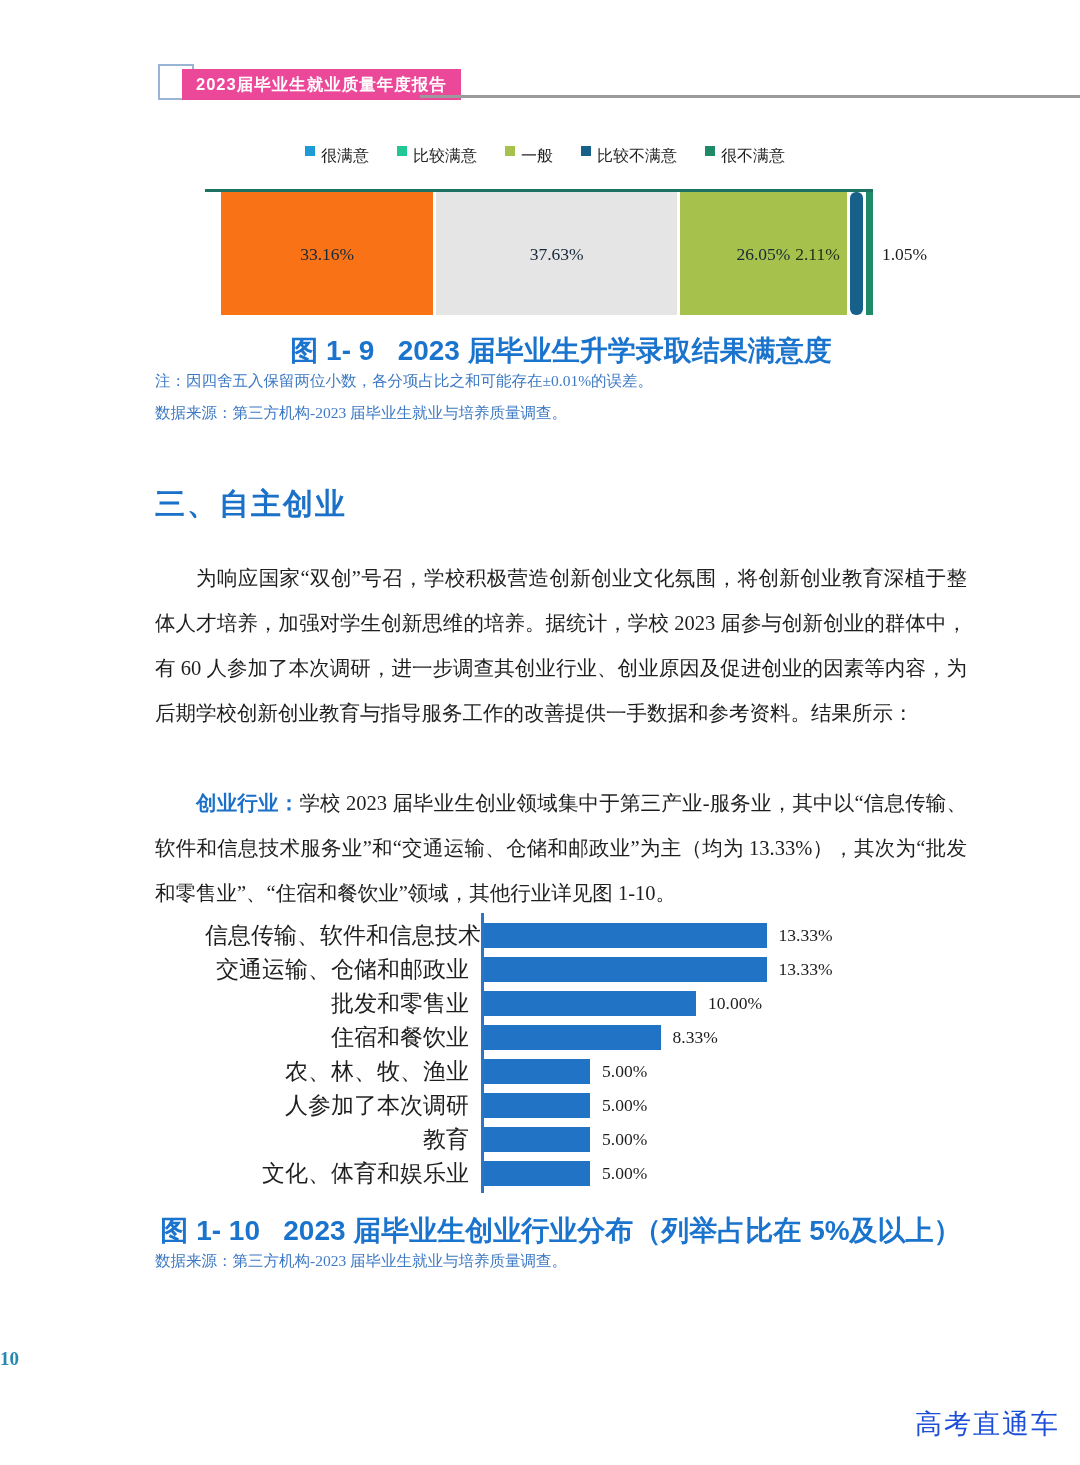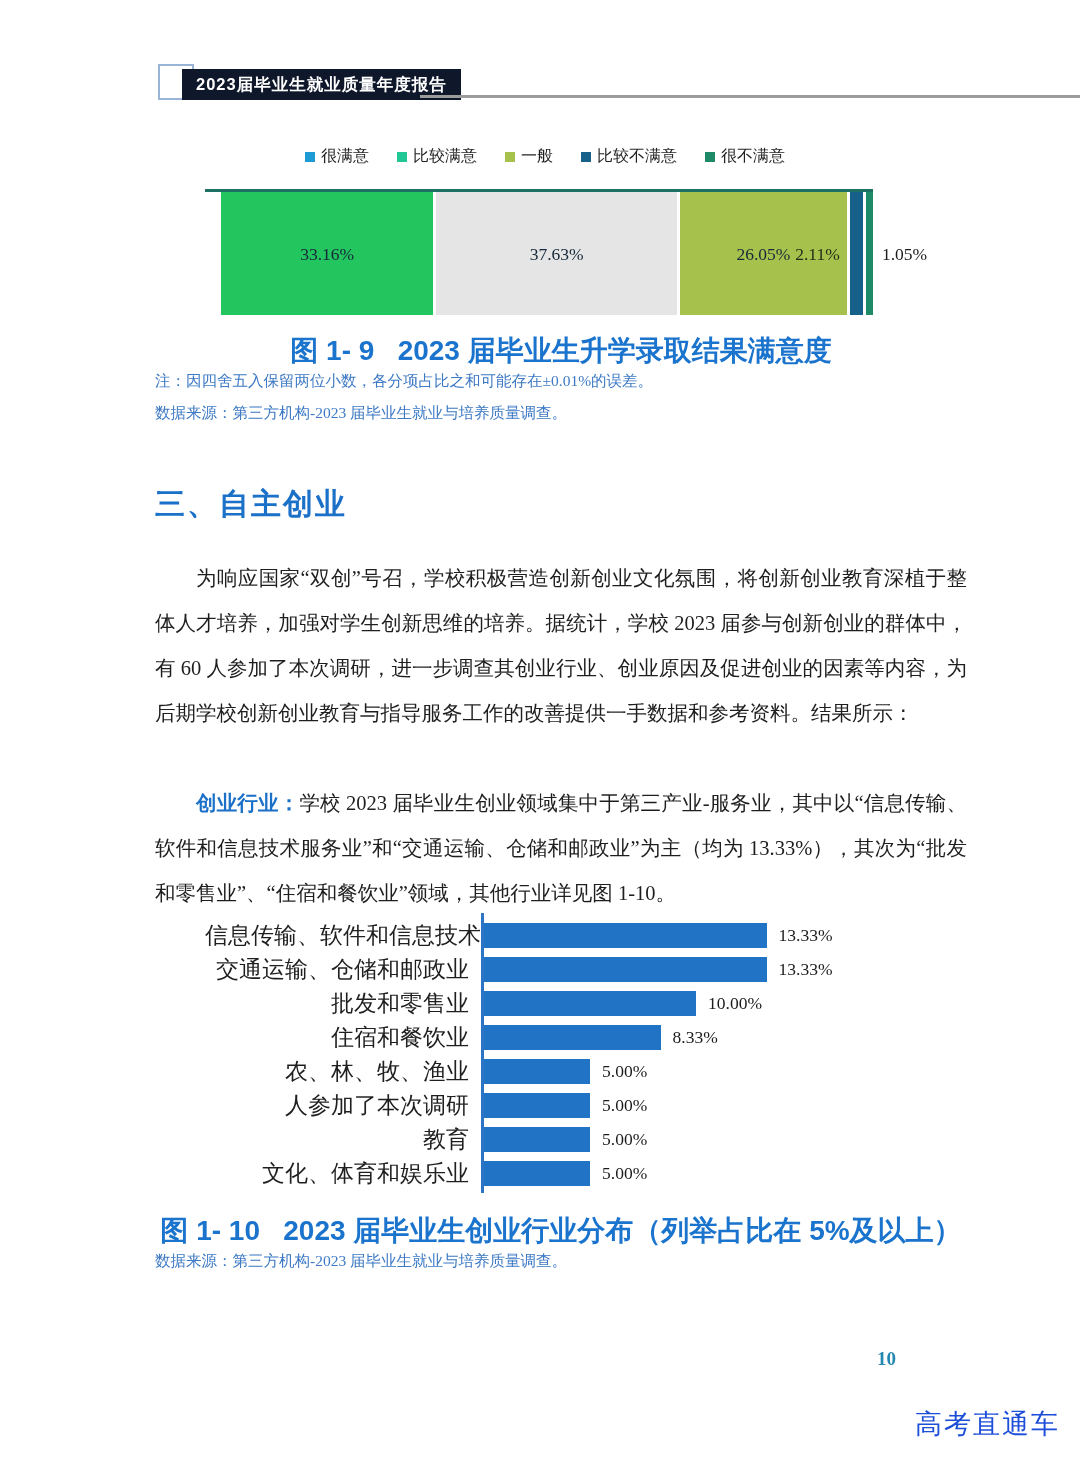--- a/index.html
+++ b/index.html
@@ -12,36 +12,36 @@
     font-family:"Liberation Serif","DejaVu Serif",serif;
     overflow:hidden;
   }
   
   .header-square{
     position:absolute;left:158px;top:64px;width:32px;height:32px;
     background:#ffffff;border:2px solid #9ab4d6;
   }
   .header-bar{
     position:absolute;left:182px;top:69px;height:31px;
-    background:#0f172a;color:#ffffff;
+    background:#ec4899;color:#ffffff;
     font-family:"Liberation Sans","DejaVu Sans",sans-serif;
     font-weight:bold;font-size:16.5px;line-height:31px;
     padding:0 14px;letter-spacing:1px;
   }
   .header-line{
     position:absolute;left:420px;top:95px;width:660px;height:3px;
     background:#9b9b9b;
   }
   
   .legend{
     position:absolute;left:205px;top:146px;width:680px;
     display:flex;justify-content:center;gap:28px;
     font-size:16px;color:#1f1f1f;
   }
-  .legend-item{display:flex;align-items:center;gap:6px;white-space:nowrap;}
+  .legend-item{display:flex;gap:6px;white-space:nowrap;}
   .legend-swatch{width:10px;height:10px;display:inline-block;}
   
   .stacked-wrap{
     position:absolute;left:205px;top:192px;width:668px;height:123px;
   }
   .stacked-topline{
     position:absolute;left:0;top:-3px;width:100%;height:3px;background:#1d7263;
   }
   .stacked-bar{
     display:flex;gap:3px;width:100%;height:100%;
@@ -106,21 +106,21 @@
   }
   .hbar-track{
     display:flex;align-items:center;margin-left:3px;
   }
   .hbar-bar{height:25px;background:#2173c6;}
   .hbar-value{
     margin-left:12px;font-size:17.5px;color:#1c1c1c;white-space:nowrap;
   }
   
   .page-number{
-    position:absolute;left:0;top:1348px;width:896px;text-align:right;
+    position:absolute;left:0;top:1348px;width:896px;text-align:left;
     color:#2588b0;font-weight:bold;font-size:19px;
   }
   .watermark{
     position:absolute;right:20px;top:1406px;
     color:#1d4ed8;font-size:27px;letter-spacing:2px;
     font-family:"Liberation Sans","DejaVu Sans",sans-serif;
     text-shadow:1px 1px 0 #ffffff;
   }
 </style>
 </head>
@@ -151,30 +151,30 @@
       </span>
       <span class="legend-item">
         <span class="legend-swatch" style="background: rgb(30, 138, 104);"></span>
         <span>很不满意</span>
       </span>
     </div>
 
   <div class="stacked-wrap">
     <div class="stacked-topline"></div>
     <div class="stacked-bar">
-        <div class="seg" style="flex-grow: 33.16; flex-basis: 0px; background: #22c55e; margin-left: 16px;">
+        <div class="seg" style="flex-grow: 33.16; flex-basis: 0px; background: #f97316; margin-left: 16px;">
           <span class="seg-label">33.16%</span>
         </div>
         <div class="seg" style="flex-grow: 37.63; flex-basis: 0px; background: #e5e5e5;">
           <span class="seg-label">37.63%</span>
         </div>
         <div class="seg" style="flex-grow: 26.05; flex-basis: 0px; background: rgb(166, 194, 77);">
           <span class="seg-label">26.05%</span>
         </div>
-        <div class="seg" style="flex-grow: 2.11; flex-basis: 0px; background: rgb(22, 96, 137);">
+        <div class="seg" style="flex-grow: 2.11; flex-basis: 0px; background: rgb(22, 96, 137); border-radius: 6px;">
           <span class="seg-label before">2.11%</span>
         </div>
         <div class="seg" style="flex-grow: 1.05; flex-basis: 0px; background: rgb(30, 138, 104);">
           <span class="seg-label after">1.05%</span>
         </div>
       </div>
   </div>
 
   <div class="fig-caption caption-1">图 1- 9   2023 届毕业生升学录取结果满意度</div>
   <div class="note note-1">注：因四舍五入保留两位小数，各分项占比之和可能存在±0.01%的误差。</div>

